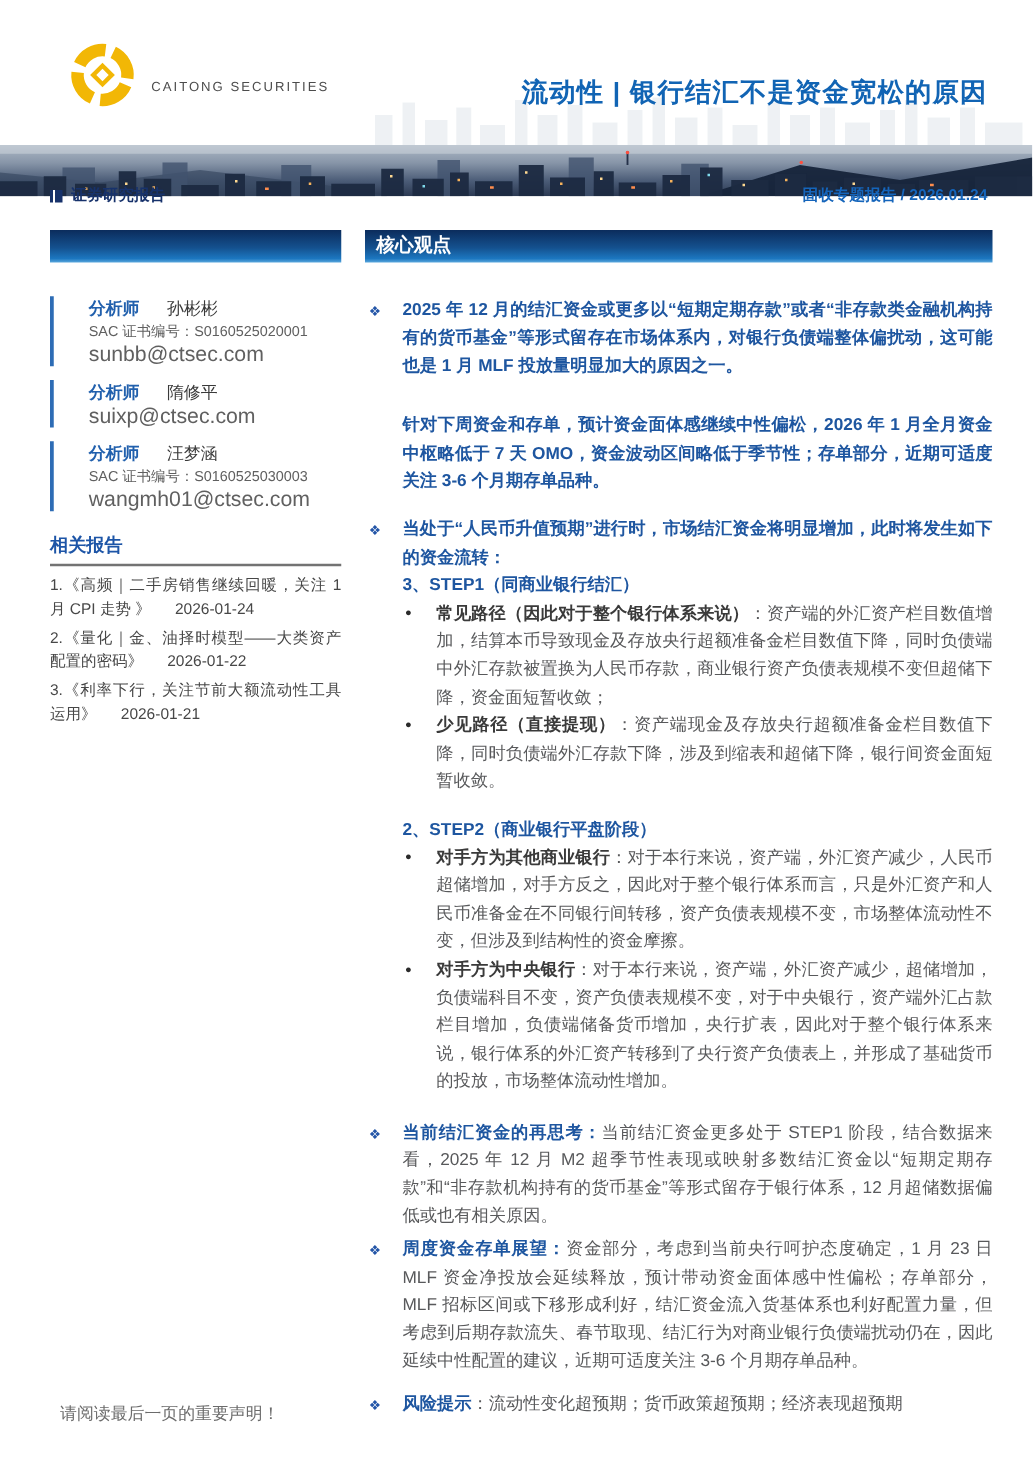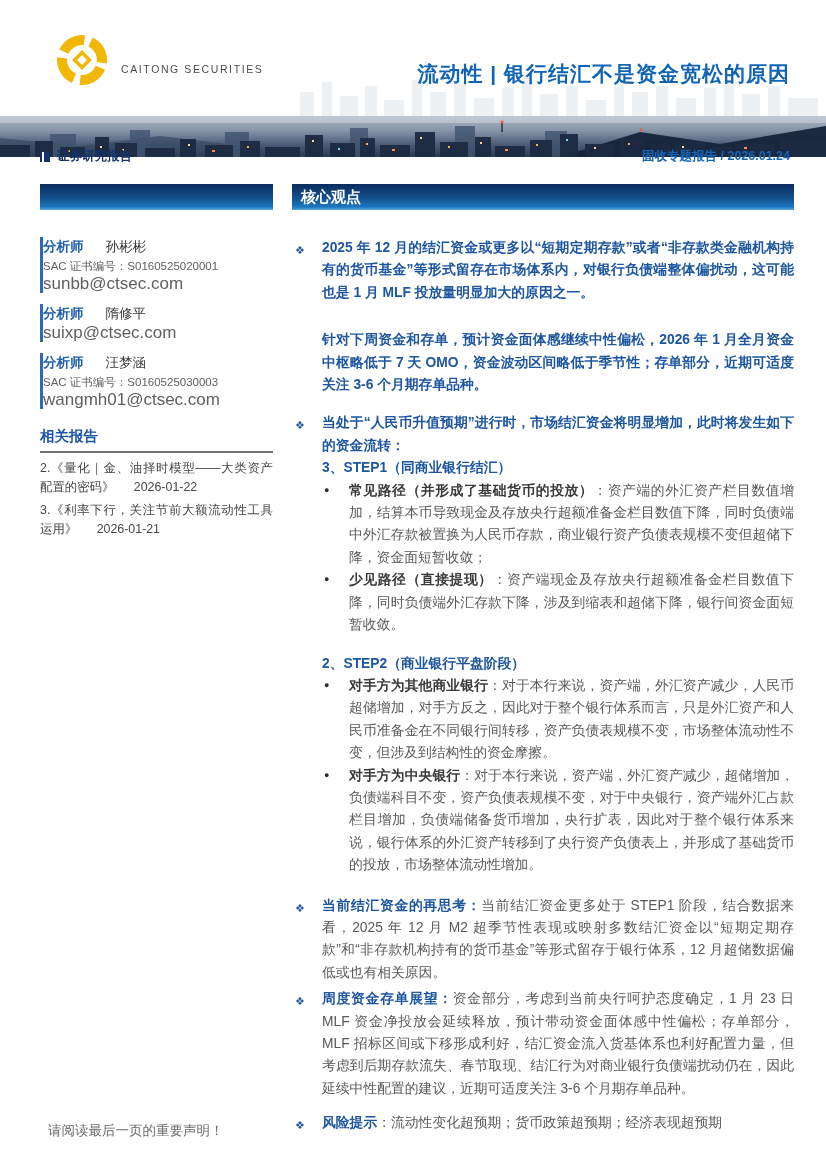--- a/index.html
+++ b/index.html
@@ -22,21 +22,21 @@
   .meta-sq { width:10px; height:10px; background:linear-gradient(90deg,#17326b 0 2.5px,#ffffff 2.5px 4px,#17326b 4px 100%); display:inline-block; }
   .meta-type { font-size:12.5px; font-weight:600; color:#17326b; }
   .meta-right { font-size:12.5px; font-weight:600; color:#1565bb; }
 
   
   .bar { height:26px; background:linear-gradient(180deg,#0b2c5c 0%,#14518f 55%,#1c77c0 88%,#5aa7dd 100%); }
 
   
   .sidebar { position:absolute; top:184px; left:40px; width:233px; z-index:2; }
   .analysts { margin-top:27px; }
-  .analyst { border-left:3px solid #2d6cb5; padding-left:0; margin-bottom:11px; }
+  .analyst { border-left:3px solid #2d6cb5; padding-left:28px; margin-bottom:11px; }
   .analyst .row1 { display:flex; gap:22px; line-height:20px; }
   .analyst .role { font-size:13.5px; font-weight:bold; color:#2160ad; }
   .analyst .name { font-size:13.5px; color:#3a3a3a; }
   .analyst .sac { font-size:11.5px; color:#606060; line-height:18px; }
   .analyst .email { font-size:17px; color:#606060; line-height:18px; }
 
   .related { margin-top:18px; }
   .related h3 { font-size:14.5px; font-weight:bold; color:#1d55a7; padding-bottom:5px; border-bottom:2px solid #737373; margin-bottom:6px; }
   .rel-item { font-size:12.4px; color:#474747; line-height:19px; margin-bottom:4px; text-align:justify; }
   .rel-date { display:inline-block; margin-left:16px; white-space:nowrap; }
@@ -223,20 +223,24 @@
           <span class="name">汪梦涵</span>
         </div>
         <div class="sac">SAC 证书编号：S0160525030003</div>
         <div class="email">wangmh01@ctsec.com</div>
       </div>
     </div>
 
     <div class="related">
       <h3>相关报告</h3>
       <div class="rel-item">
+        <span>1.《高频｜二手房销售继续回暖，关注 1 月 CPI 走势 》</span>
+        <span class="rel-date">2026-01-24</span>
+      </div>
+      <div class="rel-item">
         <span>2.《量化｜金、油择时模型——大类资产配置的密码》</span>
         <span class="rel-date">2026-01-22</span>
       </div>
       <div class="rel-item">
         <span>3.《利率下行，关注节前大额流动性工具运用》</span>
         <span class="rel-date">2026-01-21</span>
       </div>
     </div>
   </div>
 
@@ -259,21 +263,21 @@
       <p class="body txt-blue">当处于“人民币升值预期”进行时，市场结汇资金将明显增加，此时将发生如下的资金流转：</p>
     </div>
 
     <div class="blk mt0">
       <p class="step-head">3、STEP1（同商业银行结汇）</p>
     </div>
 
     <div class="blk dot mt0">
       <span class="m-dot">●</span>
       <p class="body">
-        <b class="lead-dark">常见路径（并形成了基础货币的投放）</b><span>：资产端的外汇资产栏目数值增加，结算本币导致现金及存放央行超额准备金栏目数值下降，同时负债端中外汇存款被置换为人民币存款，商业银行资产负债表规模不变但超储下降，资金面短暂收敛；</span>
+        <b class="lead-dark">常见路径（因此对于整个银行体系来说）</b><span>：资产端的外汇资产栏目数值增加，结算本币导致现金及存放央行超额准备金栏目数值下降，同时负债端中外汇存款被置换为人民币存款，商业银行资产负债表规模不变但超储下降，资金面短暂收敛；</span>
       </p>
     </div>
 
     <div class="blk dot mt0">
       <span class="m-dot">●</span>
       <p class="body">
         <b class="lead-dark">少见路径（直接提现）</b><span>：资产端现金及存放央行超额准备金栏目数值下降，同时负债端外汇存款下降，涉及到缩表和超储下降，银行间资金面短暂收敛。</span>
       </p>
     </div>
 

